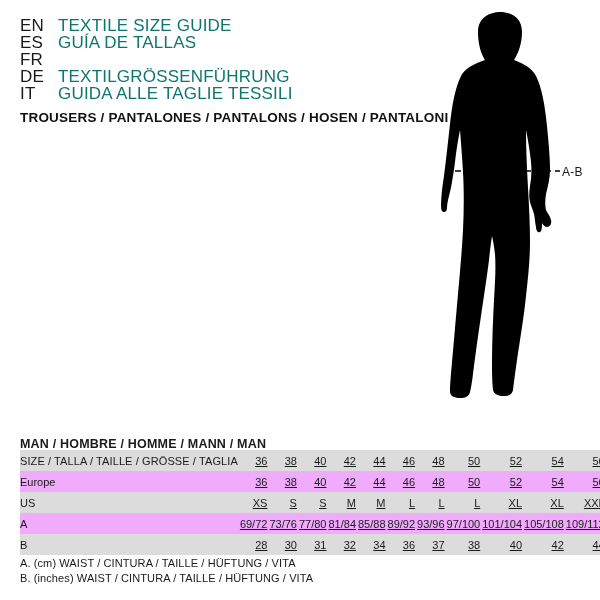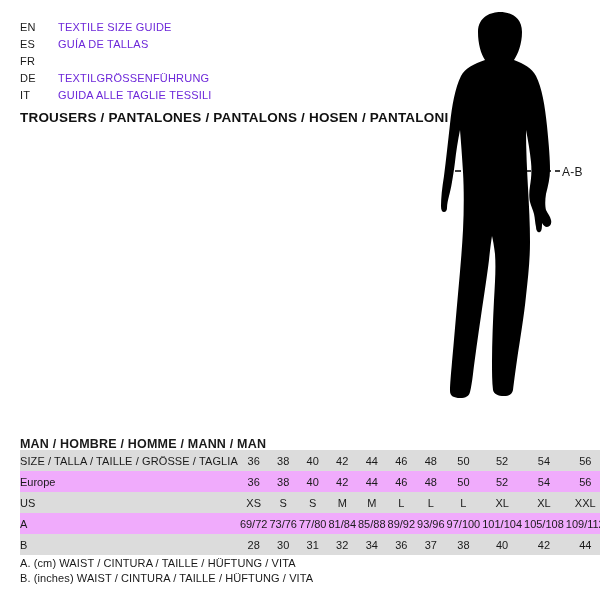--- a/index.html
+++ b/index.html
@@ -23,32 +23,32 @@
 
   
   .lang-block {
     position: absolute;
     left: 20px;
     top: 16px;
     width: 340px;
   }
   .lang-row {
     display: flex;
-    align-items: flex-end;
+    align-items: flex-start;
     height: 17px;
-    font-size: 11px;
+    font-size: 17px;
     letter-spacing: 0.2px;
   }
   .lang-code {
     width: 38px;
     flex: 0 0 38px;
     color: #1a1a1a;
   }
   .lang-text {
-    color: #6d28d9;
+    color: #0f766e;
   }
 
   
   .category-title {
     position: absolute;
     left: 20px;
     top: 110px;
     font-size: 13.5px;
     font-weight: bold;
     letter-spacing: 0.2px;
@@ -99,21 +99,22 @@
   }
   tr.row-shade td { background: #dcdcdc; }
   tr.row-plain td { background: #f0abfc; }
   td.label-col {
     width: 88px;
     padding-left: 3px;
     margin-left: 24px;
   }
   td.val {
     width: 46px;
-    text-align: center;
+    text-align: right;
+    text-decoration: underline;
   }
   .row-head td.label-col { letter-spacing: .1px; }
 
   
   .footnotes {
     position: absolute;
     left: 20px;
     top: 556px;
     font-size: 11px;
     line-height: 15px;

